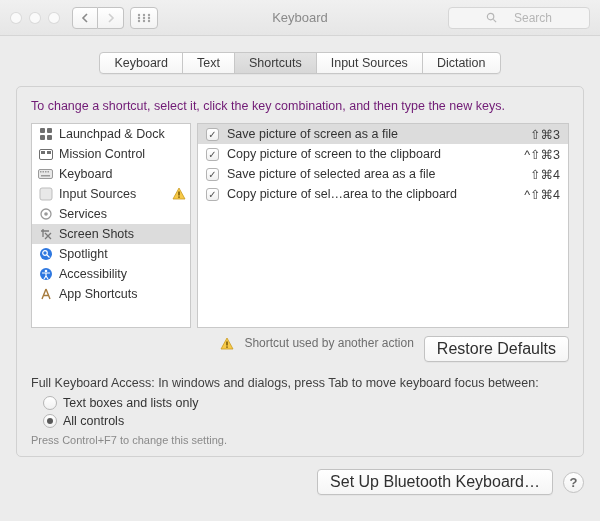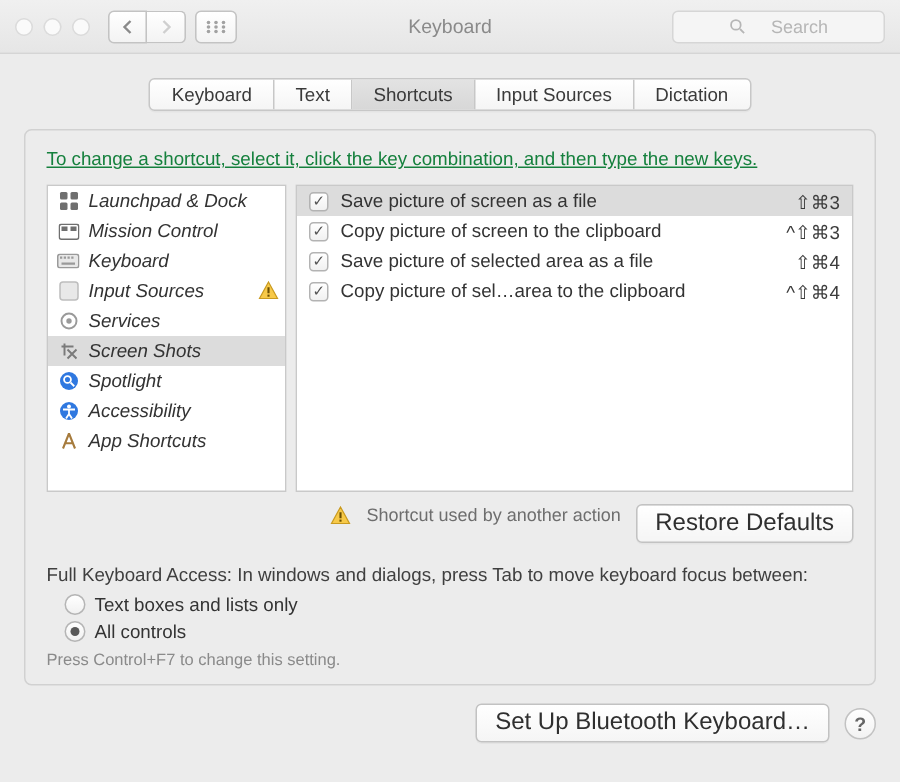--- a/index.html
+++ b/index.html
@@ -61,35 +61,35 @@
     display: flex; align-items: center;
   }
   .tab:last-child { border-right: none; }
   .tab.selected { background: linear-gradient(#e3e3e3,#d7d7d7); }
 
   
   .panel {
     margin: 0 16px 12px 16px; border: 1px solid #d1d1d1; border-radius: 5px;
     background: #ececec; padding: 12px 14px 10px 14px;
   }
-  .instr { font-size: 12.5px; color: #15803d; margin-bottom: 10px; text-decoration: underline; }
+  .instr { font-size: 12.5px; color: #701a75; margin-bottom: 10px; }
   .columns { display: flex; gap: 6px; }
   .catlist {
     width: 160px; height: 205px; border: 1px solid #c9c9c9; background: #fff; overflow: hidden;
   }
   .catrow {
     display: flex; align-items: center; gap: 6px; padding: 2px 6px 2px 6px; font-size: 12.5px;
     height: 20px; position: relative;
   }
   .catrow.selected { background: #dcdcdc; }
   .caticon {
     width: 15px; height: 15px; display: flex; align-items: center; justify-content: center;
     font-size: 12px;
   }
-  .catlabel { white-space: nowrap; font-style: italic; }
+  .catlabel { white-space: nowrap; }
   .warn {
     position: absolute; right: 4px; top: 2px; width: 14px; height: 14px;
     display:flex; align-items:center; justify-content:center;
   }
   .warn svg polygon { fill: #f7c948; stroke: #c99a1f; }
 
   .shortcuts {
     flex: 1; height: 205px; border: 1px solid #c9c9c9; background: #fff; overflow: hidden;
   }
   .shrow {

